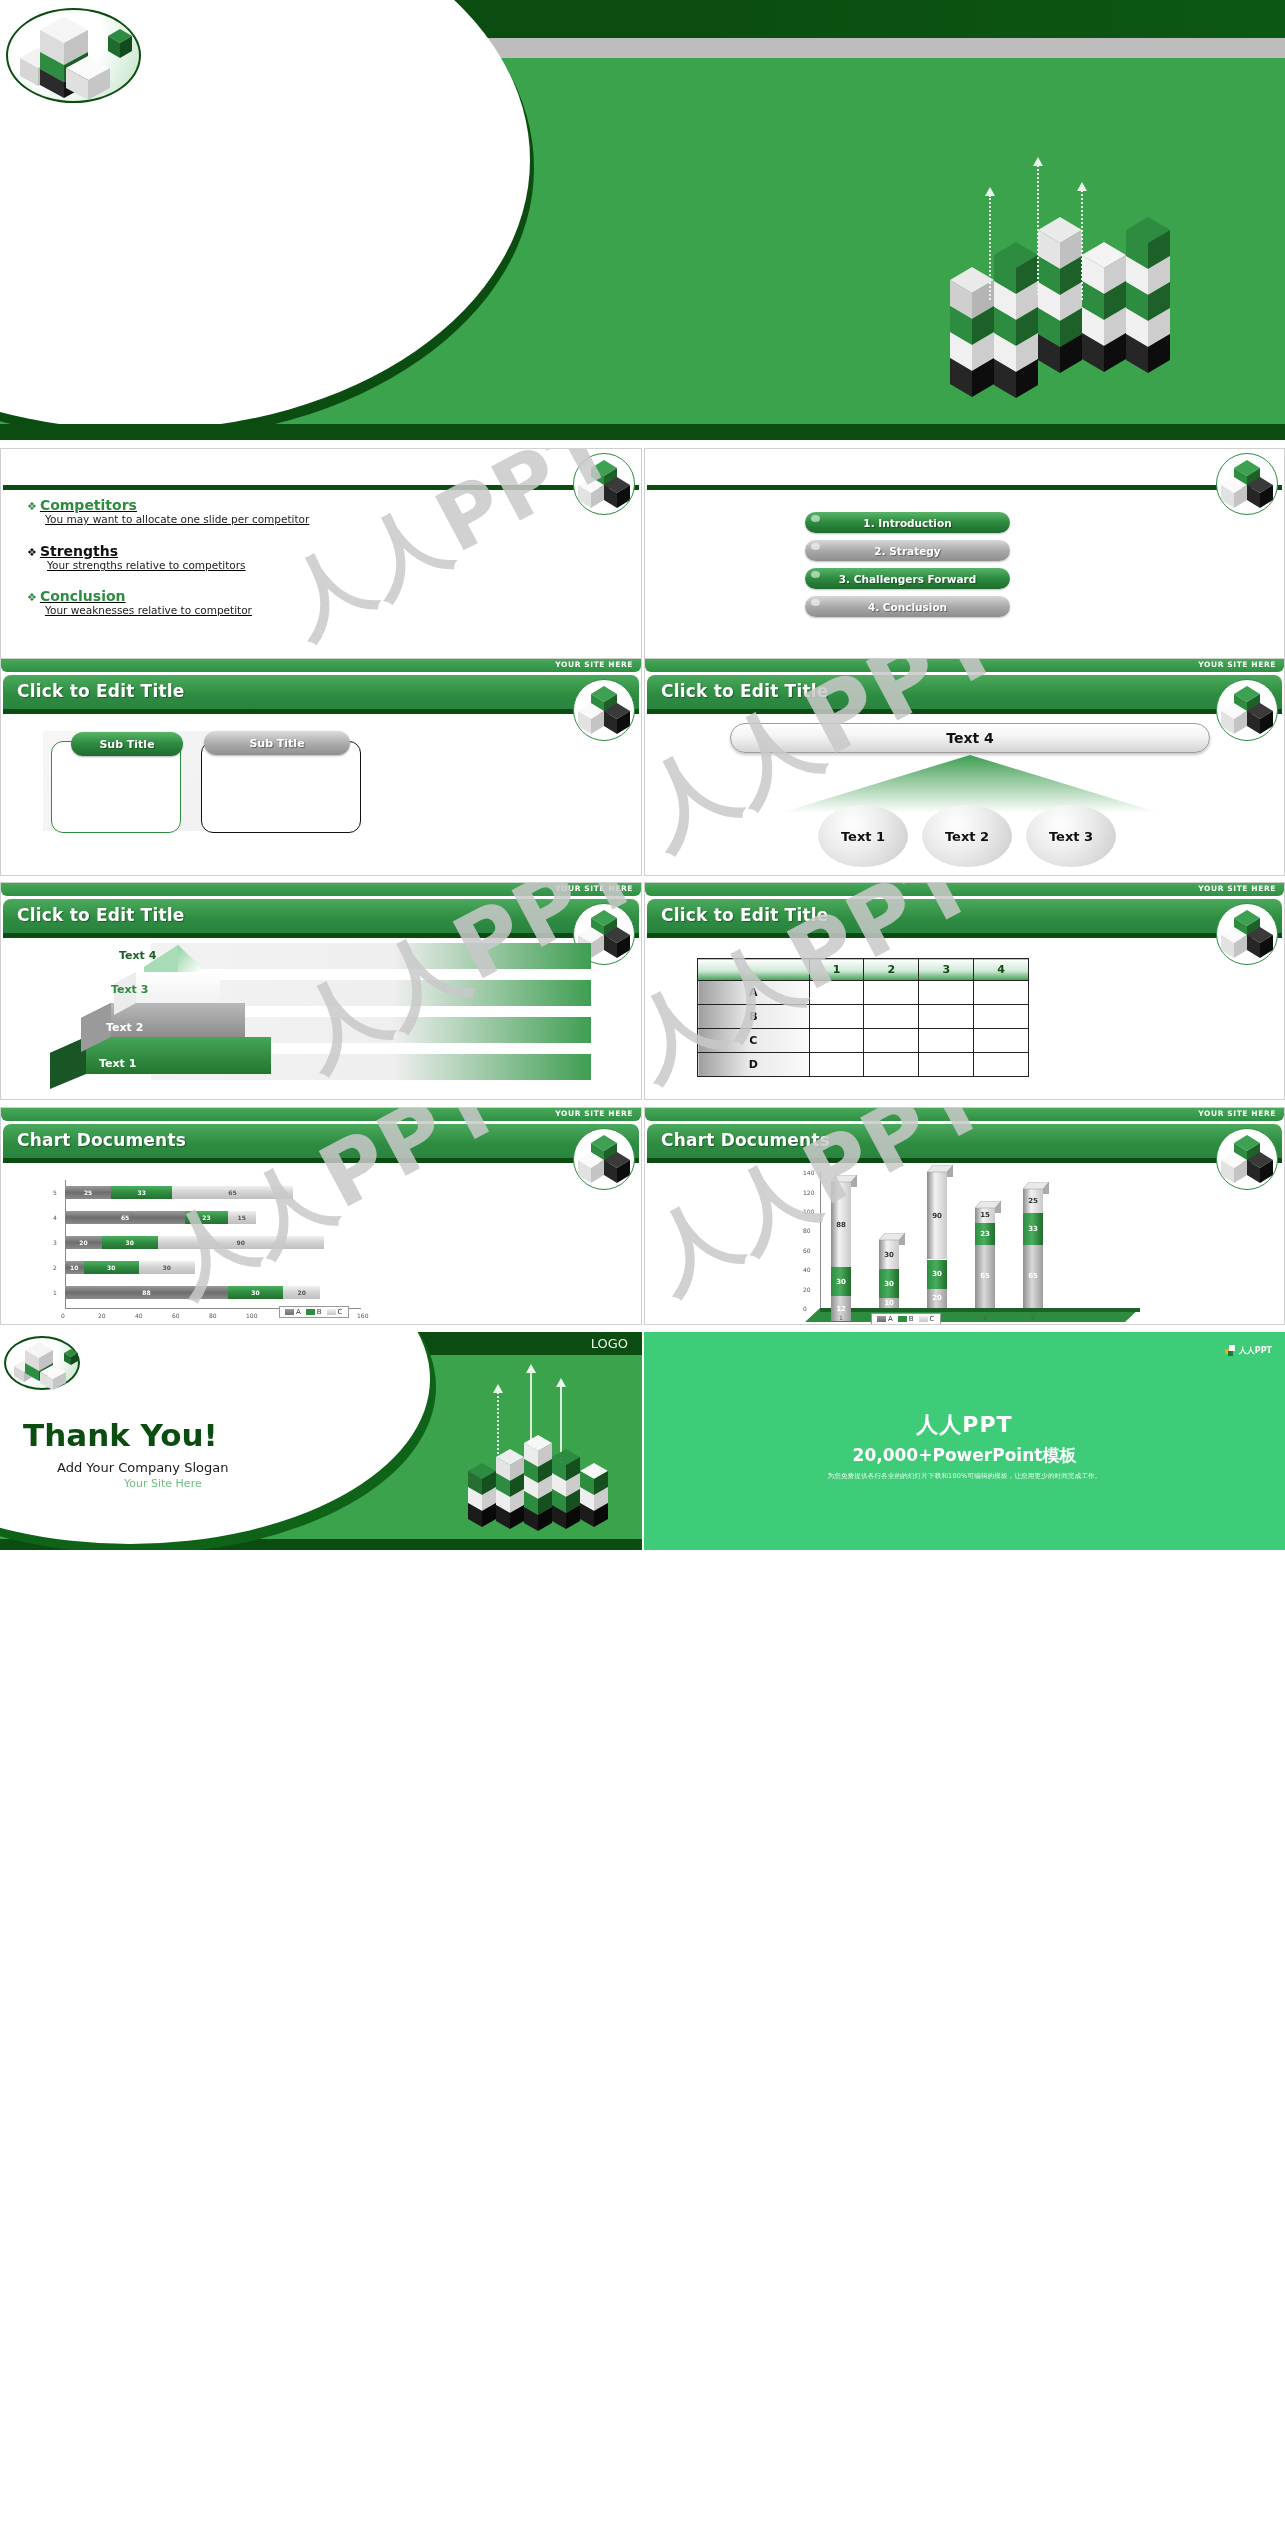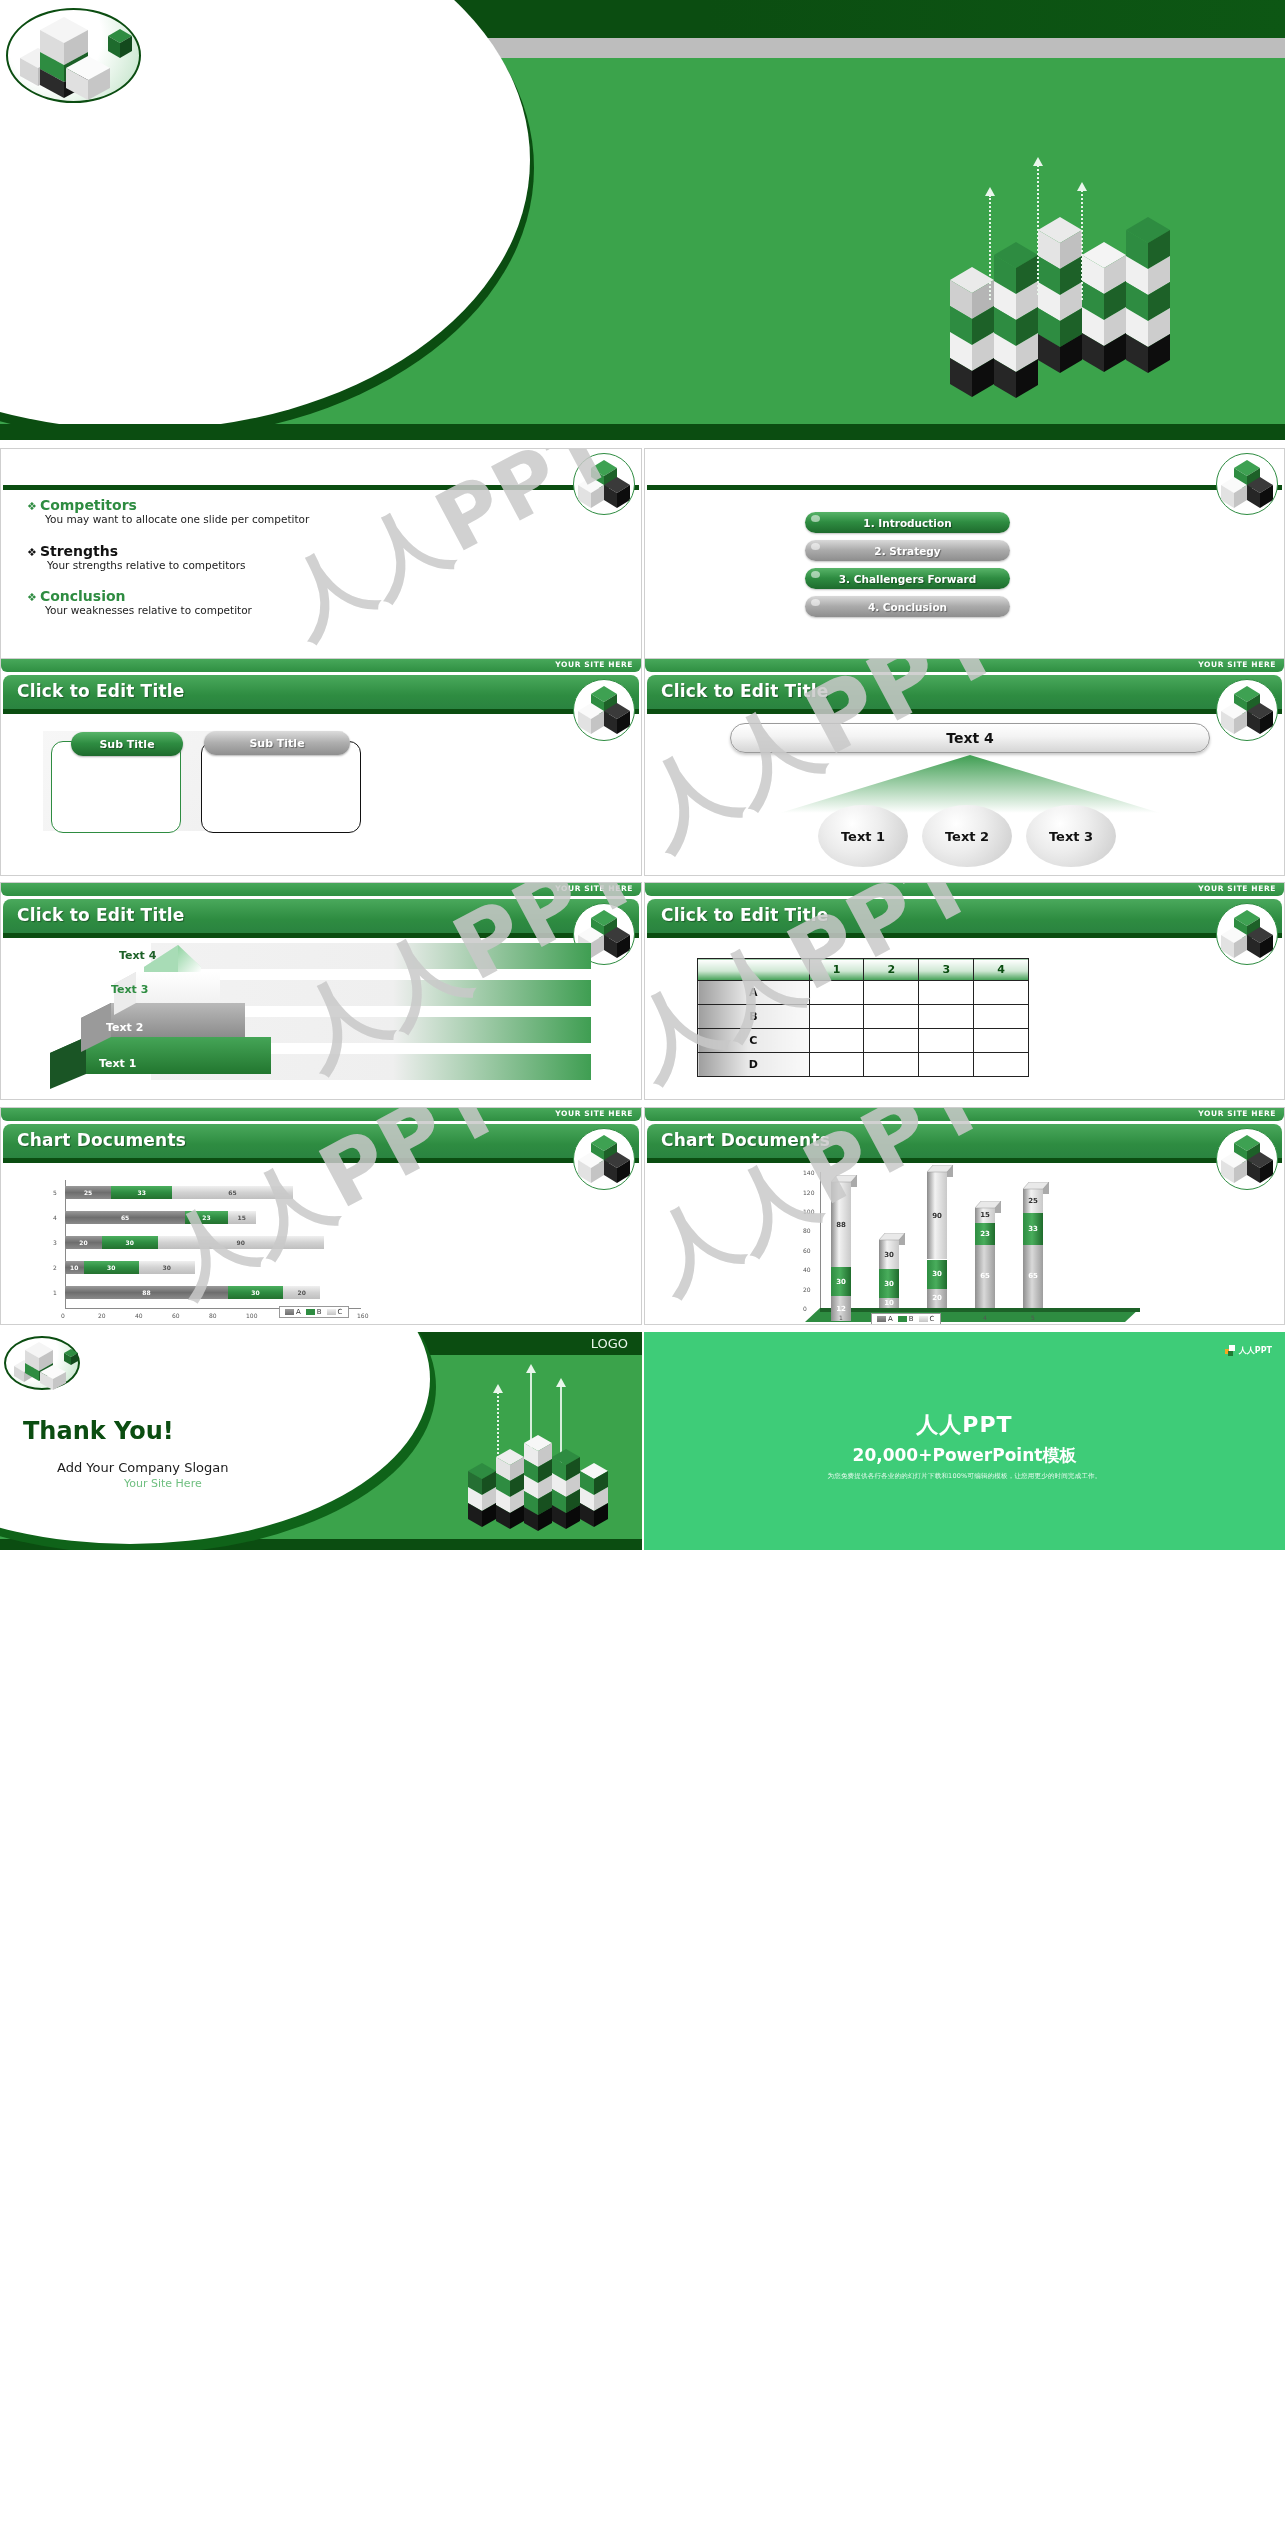--- a/index.html
+++ b/index.html
@@ -332,21 +332,21 @@
         <polygon points="13,0 0,8 0,23 13,15" fill="#c4c4c4"></polygon>
       </g>
       <g transform="translate(43,31)">
         <polygon points="0,-8 13,0 0,8 -13,0" fill="#3a3a3a"></polygon>
         <polygon points="-13,0 0,8 0,23 -13,15" fill="#262626"></polygon>
         <polygon points="13,0 0,8 0,23 13,15" fill="#0d0d0d"></polygon>
       </g>
     </svg>
   </div>
 
-  <div style="position:absolute; left:26px; top:48px; width:420px;">
+  <div style="position:absolute; left:26px; top:48px; width:420px;text-decoration:underline;">
     <div style="margin-bottom:4px;">
       <div class="bullet-h">
         <span class="diamond">❖</span><span>Competitors</span>
       </div>
       <div class="bullet-sub" style="margin-left:18px; width:290px;">You may want to allocate one slide per competitor</div>
     </div>
     <div style="margin-top:17px;">
       <div class="bullet-h dark">
         <span class="diamond" style="color:#111;">❖</span><span>Strengths</span>
       </div>
@@ -840,21 +840,21 @@
       <g>
           <polygon points="58,15 65,11 72,15 65,19" fill="#2e8c41"></polygon>
           <polygon points="58,15 65,19 65,27 58,23" fill="#1e6b2d"></polygon>
           <polygon points="72,15 65,19 65,27 72,23" fill="#134a1d"></polygon>
         </g>
     </svg>
   </div>
 
   <div style="position:absolute; right:14px; top:4px; color:#eaf6ec; font-size:13px; font-weight:400;">LOGO</div>
 
-  <div style="position:absolute; left:23px; top:85px; font-size:24px; font-weight:700; color:#0b4d11;">Thank You!</div>
+  <div style="position:absolute; left:23px; top:85px; font-size:31px; font-weight:700; color:#0b4d11;">Thank You!</div>
   <div style="position:absolute; left:57px; top:128px; font-size:13px; color:#1b1b1b;">Add Your Company Slogan</div>
   <div style="position:absolute; left:124px; top:145px; font-size:11px; color:#6fbf80;">Your Site Here</div>
 
   <div style="position:absolute; right:10px; top:28px; width:190px; height:185px;">
     <div class="arrow-dotted" style="left:55px; top:32px; height:78px;"></div>
     <div class="arrow-head" style="left:51px; top:24px;"></div>
     <div style="position:absolute; left:88px; top:12px; width:1.5px; height:90px; background:#d8efdd;"></div>
     <div class="arrow-head" style="left:84px; top:4px;"></div>
     <div style="position:absolute; left:118px; top:26px; width:1.5px; height:82px; background:#d8efdd;"></div>
     <div class="arrow-head" style="left:114px; top:18px;"></div>

